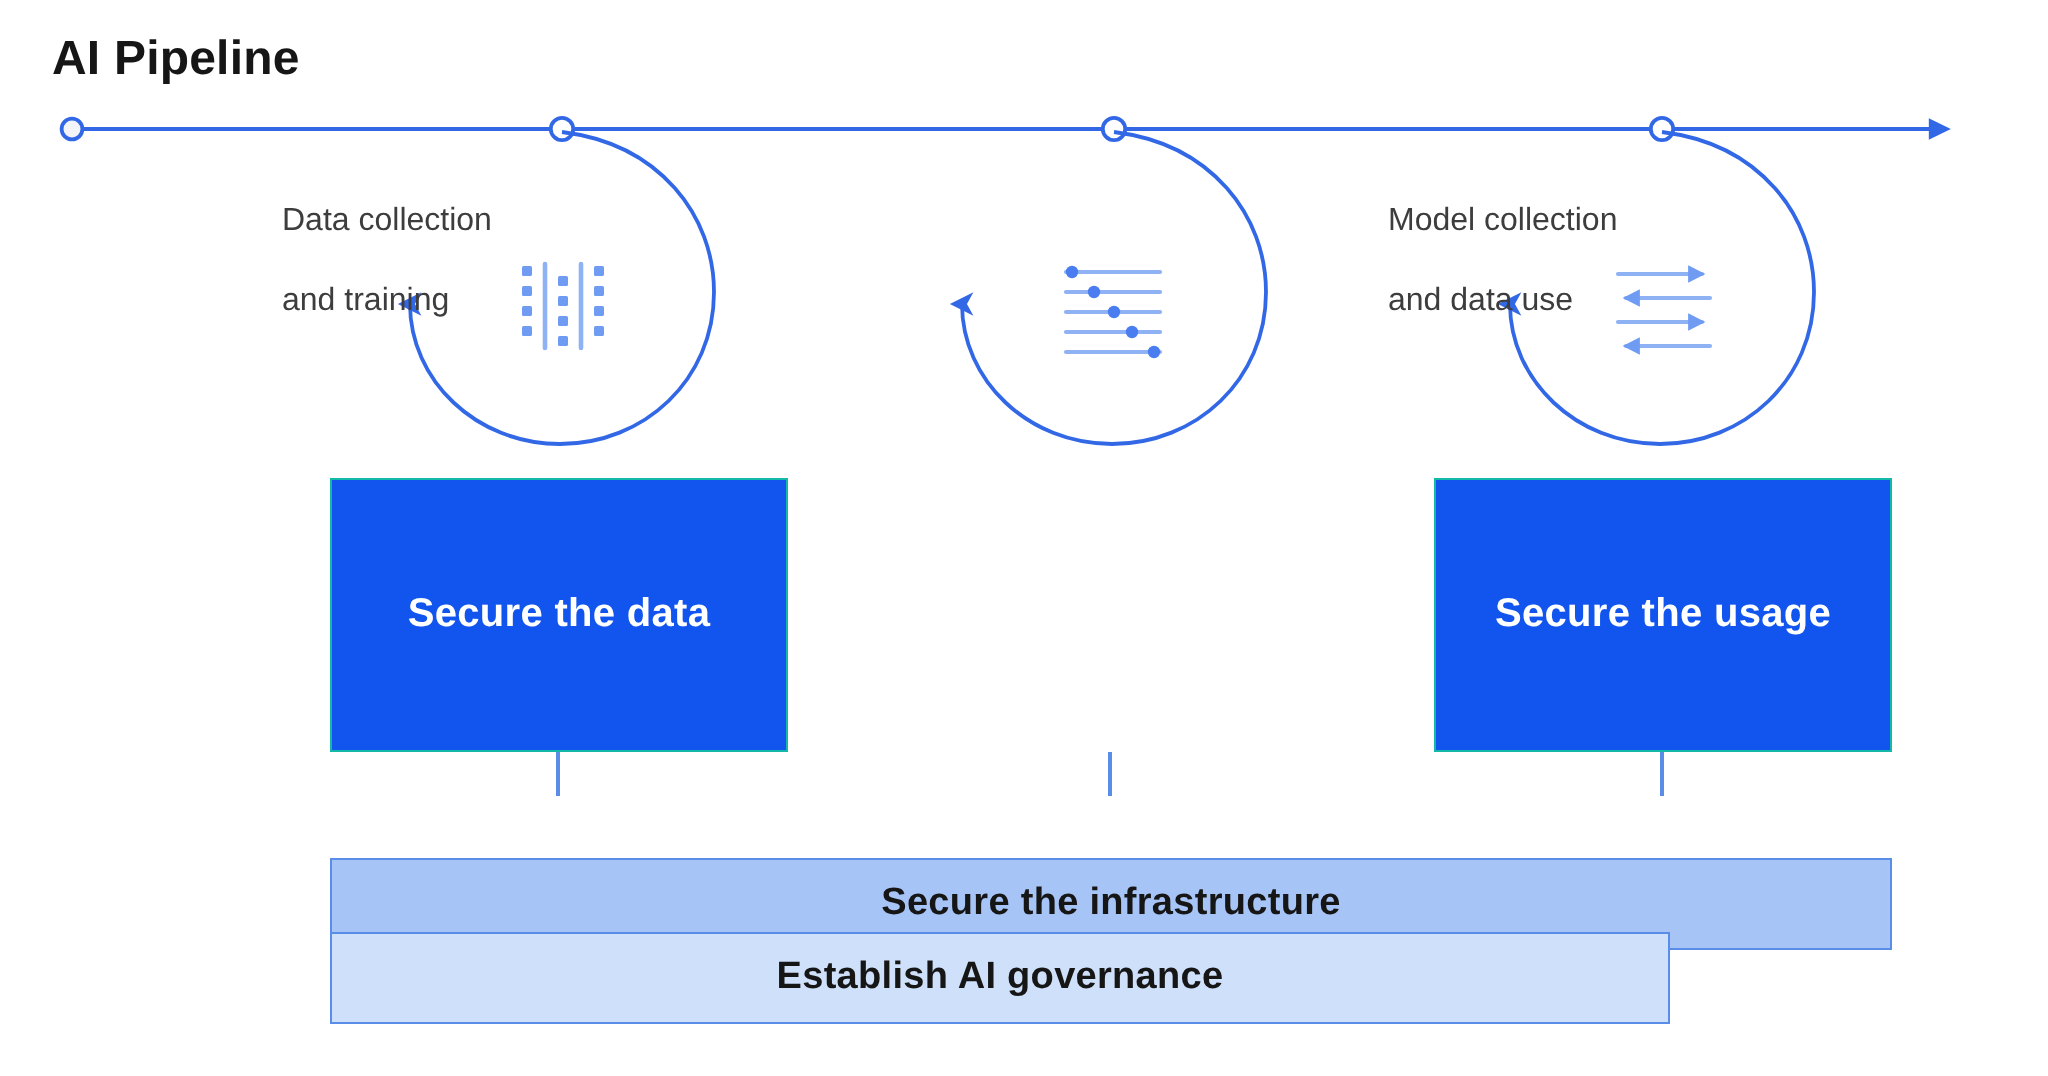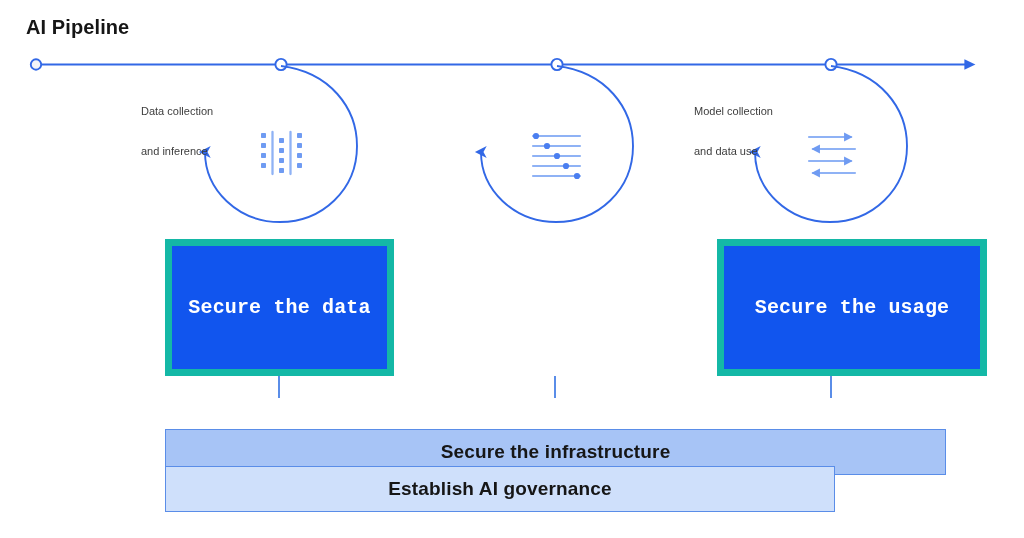--- a/index.html
+++ b/index.html
@@ -17,66 +17,65 @@
     height: 538px;
     background: #ffffff;
     overflow: hidden;
   }
 
   
   .page-title {
     position: absolute;
     left: 26px;
     top: 16px;
-    font-size: 20px;
+    font-size: 24px;
     font-weight: 700;
     color: #161616;
     letter-spacing: 0.1px;
     white-space: nowrap;
   }
 
   
   #vector-layer {
     position: absolute;
     left: 0;
     top: 0;
     width: 1024px;
     height: 538px;
     pointer-events: none;
   }
 
   
   .stage-label {
     position: absolute;
-    font-size: 11px;
+    font-size: 16px;
     line-height: 20px;
     color: #3d3d3d;
     white-space: pre-line;
     width: 200px;
   }
   .stage-label .l1 { display: block; }
   .stage-label .l2 { display: block; }
 
   
   .stage-icon {
     position: absolute;
     width: 58px;
     height: 58px;
   }
 
   
   .secure-box {
     position: absolute;
     background: #1155ee;
-    border: 7px solid #14b8a6;
+    border: 1px solid #14b8a6;
     display: flex;
     align-items: center;
     justify-content: center;
     box-sizing: border-box;
-    font-family: Liberation Mono, monospace;
   }
   .secure-box .box-text {
     color: #ffffff;
     font-size: 20px;
     font-weight: 700;
     letter-spacing: 0.15px;
     white-space: nowrap;
   }
 
   
@@ -137,21 +136,21 @@
 
     <line x1="279" y1="376" x2="279" y2="398" stroke="#5a8de8" stroke-width="2"></line>
     <line x1="555" y1="376" x2="555" y2="398" stroke="#5a8de8" stroke-width="2"></line>
     <line x1="831" y1="376" x2="831" y2="398" stroke="#5a8de8" stroke-width="2"></line>
 
     <line x1="555" y1="443" x2="555" y2="466" stroke="#5a8de8" stroke-width="2"></line>
   </svg>
 
   <div class="stage-label" style="left:141px; top:81px;">
     <span class="l1">Data collection</span>
-    <span class="l2">and inference</span>
+    <span class="l2">and training</span>
   </div>
 
 
   <div class="stage-label" style="left:694px; top:81px;">
     <span class="l1">Model collection</span>
     <span class="l2">and data use</span>
   </div>
 
   <div class="stage-icon" style="left:253px; top:124px;">
     <svg viewBox="0 0 58 58" width="58" height="58">
@@ -206,21 +205,21 @@
         <line x1="52" y1="45" x2="10" y2="45" marker-end="url(#icon-arrow-l)"></line>
       </g>
     </svg>
   </div>
 
   <div class="secure-box" style="left:165px; top:239px; width:229px; height:137px;">
     <span class="box-text">Secure the data</span>
   </div>
 
 
-  <div class="secure-box" style="left:717px; top:239px; width:270px; height:137px;">
+  <div class="secure-box" style="left:717px; top:239px; width:229px; height:137px;">
     <span class="box-text">Secure the usage</span>
   </div>
 
   <div class="wide-bar bar-infrastructure" style="left:165px; top:397px; width:781px; height:46px;">
     <span class="bar-text">Secure the infrastructure</span>
   </div>
 
   <div class="wide-bar bar-governance" style="left:165px; top:466px; width:670px; height:46px;">
     <span class="bar-text">Establish AI governance</span>
   </div>

